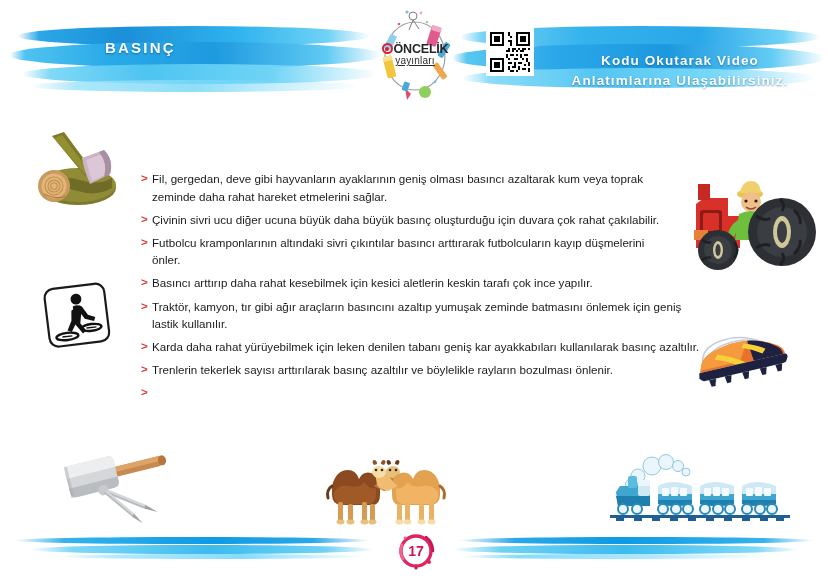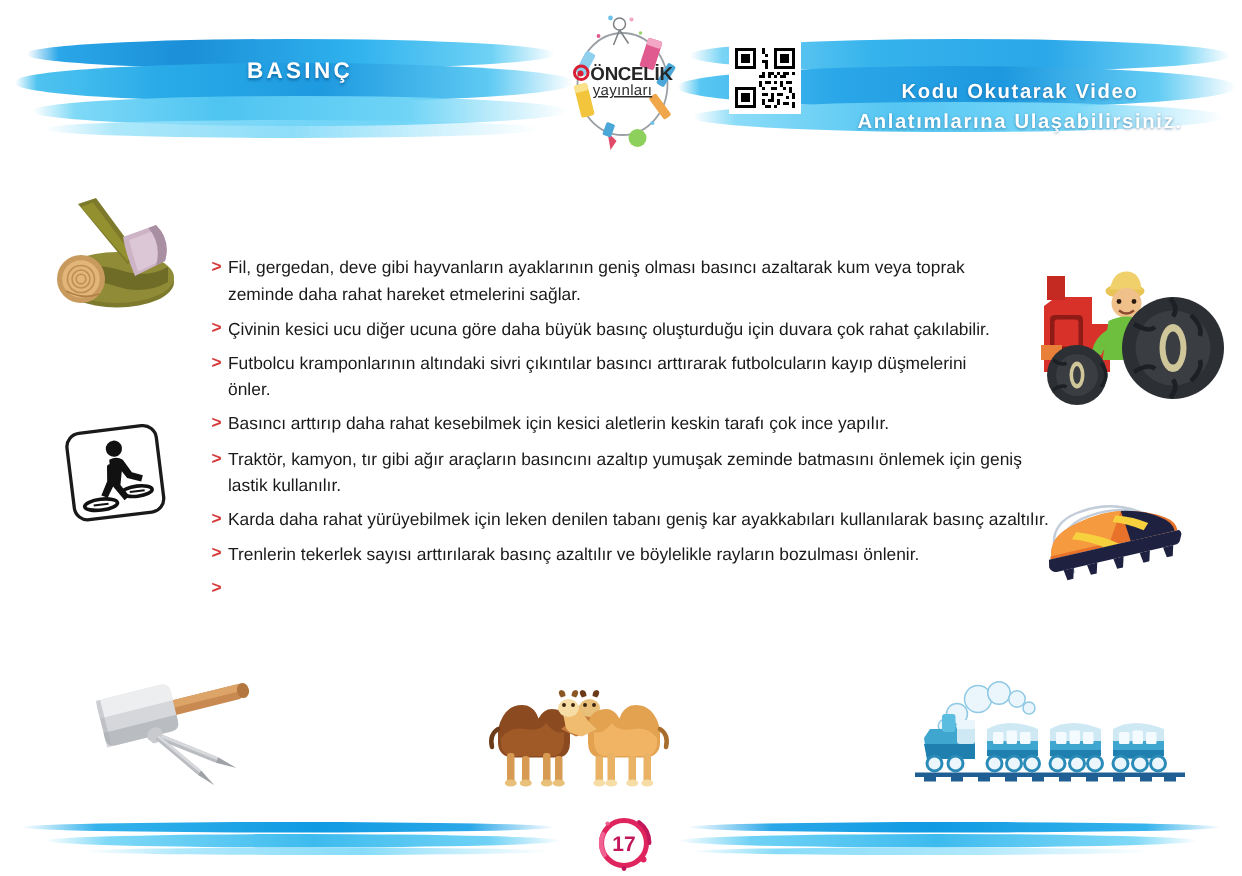--- a/index.html
+++ b/index.html
@@ -102,21 +102,20 @@
       #8bdcf8 8%,
       #55c6f2 38%,
       #7ad8f8 72%,
       rgba(255,255,255,0) 100%);
   }
 
   #header-title {
     position: absolute;
     left: 105px; top: 39px;
     width: 190px;
-    text-align: center;
     color: #ffffff;
     font-size: 15px;
     font-weight: bold;
     letter-spacing: 2.2px;
     text-shadow: 0 1px 2px rgba(0,60,110,.55);
   }
 
   #qr-code {
     position: absolute;
     left: 486px; top: 28px;
@@ -262,21 +261,21 @@
   .illus { position: absolute; }
   #illus-axe-log   { left: 30px;  top: 126px; width: 96px;  height: 86px; }
   #illus-snowshoe  { left: 40px;  top: 281px; width: 76px;  height: 70px; }
   #illus-hammer    { left: 62px;  top: 446px; width: 118px; height: 80px; }
   #illus-camels    { left: 312px; top: 452px; width: 148px; height: 76px; }
   #illus-train     { left: 608px; top: 450px; width: 184px; height: 80px; }
   #illus-tractor   { left: 694px; top: 168px; width: 132px; height: 104px; }
   #illus-cleat     { left: 686px; top: 324px; width: 124px; height: 72px; }
 
   
-  #footer { position: absolute; left: 0; top: 536px; width: 796px; height: 48px; }
+  #footer { position: absolute; left: 0; top: 525px; width: 796px; height: 48px; }
   .wave {
     position: absolute;
     border-radius: 50% / 50%;
   }
   .wave-left-a {
     left: 14px; top: 12px; width: 356px; height: 7px;
     background: linear-gradient(90deg, rgba(255,255,255,0) 0%, #35b3ec 14%, #0f9ae2 55%, #2aa7e8 84%, rgba(255,255,255,0) 100%);
   }
   .wave-left-b {
     left: 30px; top: 20px; width: 344px; height: 9px;
@@ -707,21 +706,21 @@
     </svg>
   </div>
 
   <div id="content-list">
     <div class="bullet-item narrow">
       <span class="marker">&gt;</span>
       <span>Fil, gergedan, deve gibi hayvanların ayaklarının geniş olması basıncı azaltarak kum veya toprak zeminde daha rahat hareket etmelerini sağlar.</span>
     </div>
     <div class="bullet-item narrow">
       <span class="marker">&gt;</span>
-      <span>Çivinin kesici ucu diğer ucuna göre daha büyük basınç oluşturduğu için duvara çok rahat çakılabilir.</span>
+      <span>Çivinin sivri ucu diğer ucuna büyük daha büyük basınç oluşturduğu için duvara çok rahat çakılabilir.</span>
     </div>
     <div class="bullet-item narrow">
       <span class="marker">&gt;</span>
       <span>Futbolcu kramponlarının altındaki sivri çıkıntılar basıncı arttırarak futbolcuların kayıp düşmelerini önler.</span>
     </div>
     <div class="bullet-item mid">
       <span class="marker">&gt;</span>
       <span>Basıncı arttırıp daha rahat kesebilmek için kesici aletlerin keskin tarafı çok ince yapılır.</span>
     </div>
     <div class="bullet-item mid">

